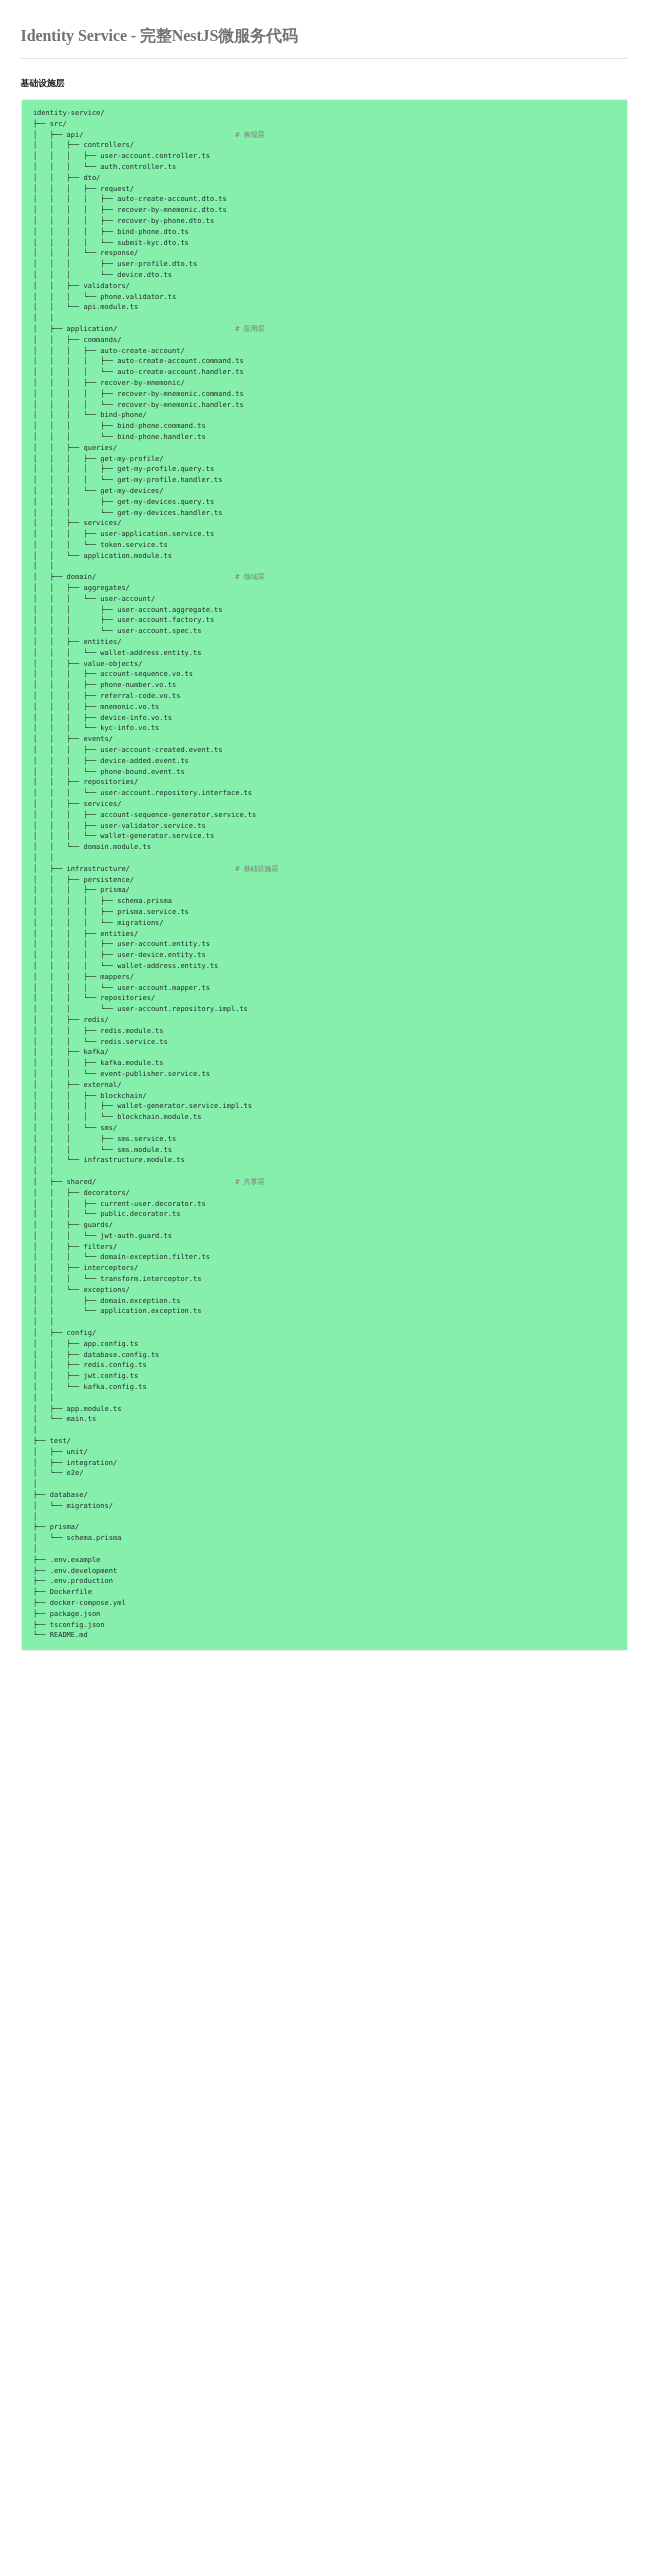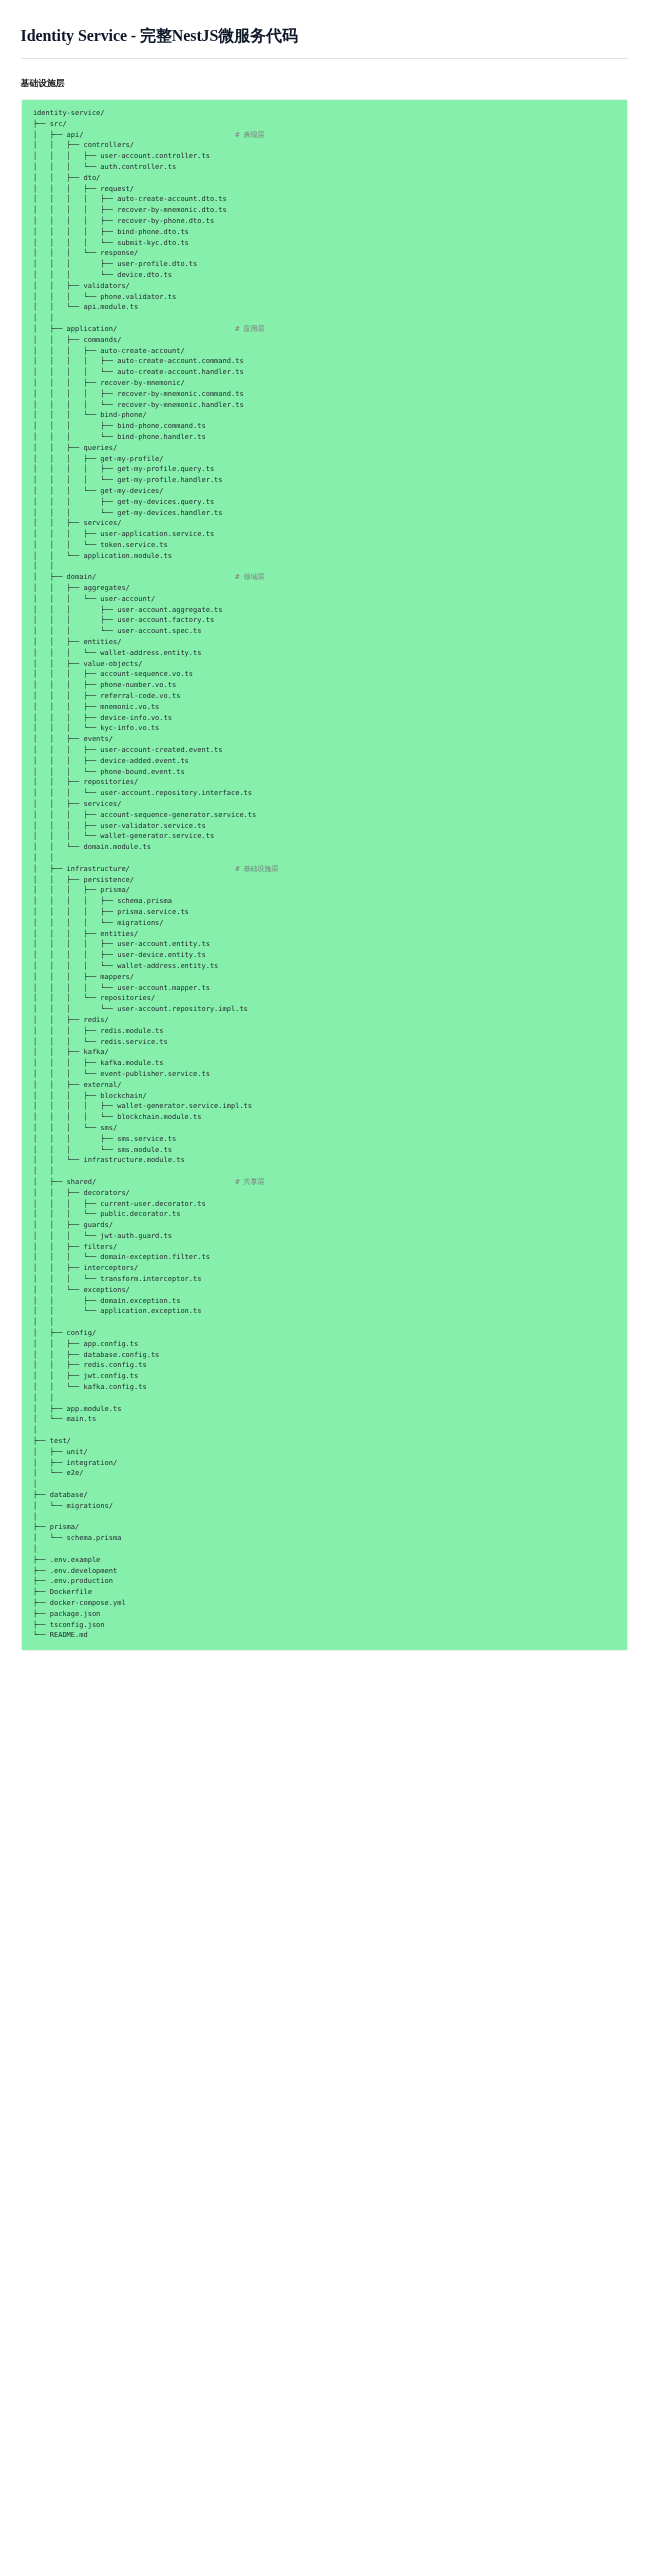--- a/index.html
+++ b/index.html
@@ -14,21 +14,21 @@
   }
   .page {
     width: 649px;
     box-sizing: border-box;
     padding: 0;
   }
   .doc-title {
     font-family: "Liberation Serif", serif;
     font-size: 16px;
     font-weight: bold;
-    color: #0f172a;
+    color: #737373;
     padding: 15.5px 20.6px 0 20.6px;
     letter-spacing: -0.1px;
   }
   .title-rule {
     margin: 9.3px 20.6px 0 20.6px;
     border-bottom: 0.5px solid #e2e2e2;
   }
   .section-heading {
     font-family: "Liberation Sans", sans-serif;
     font-size: 8.8px;

